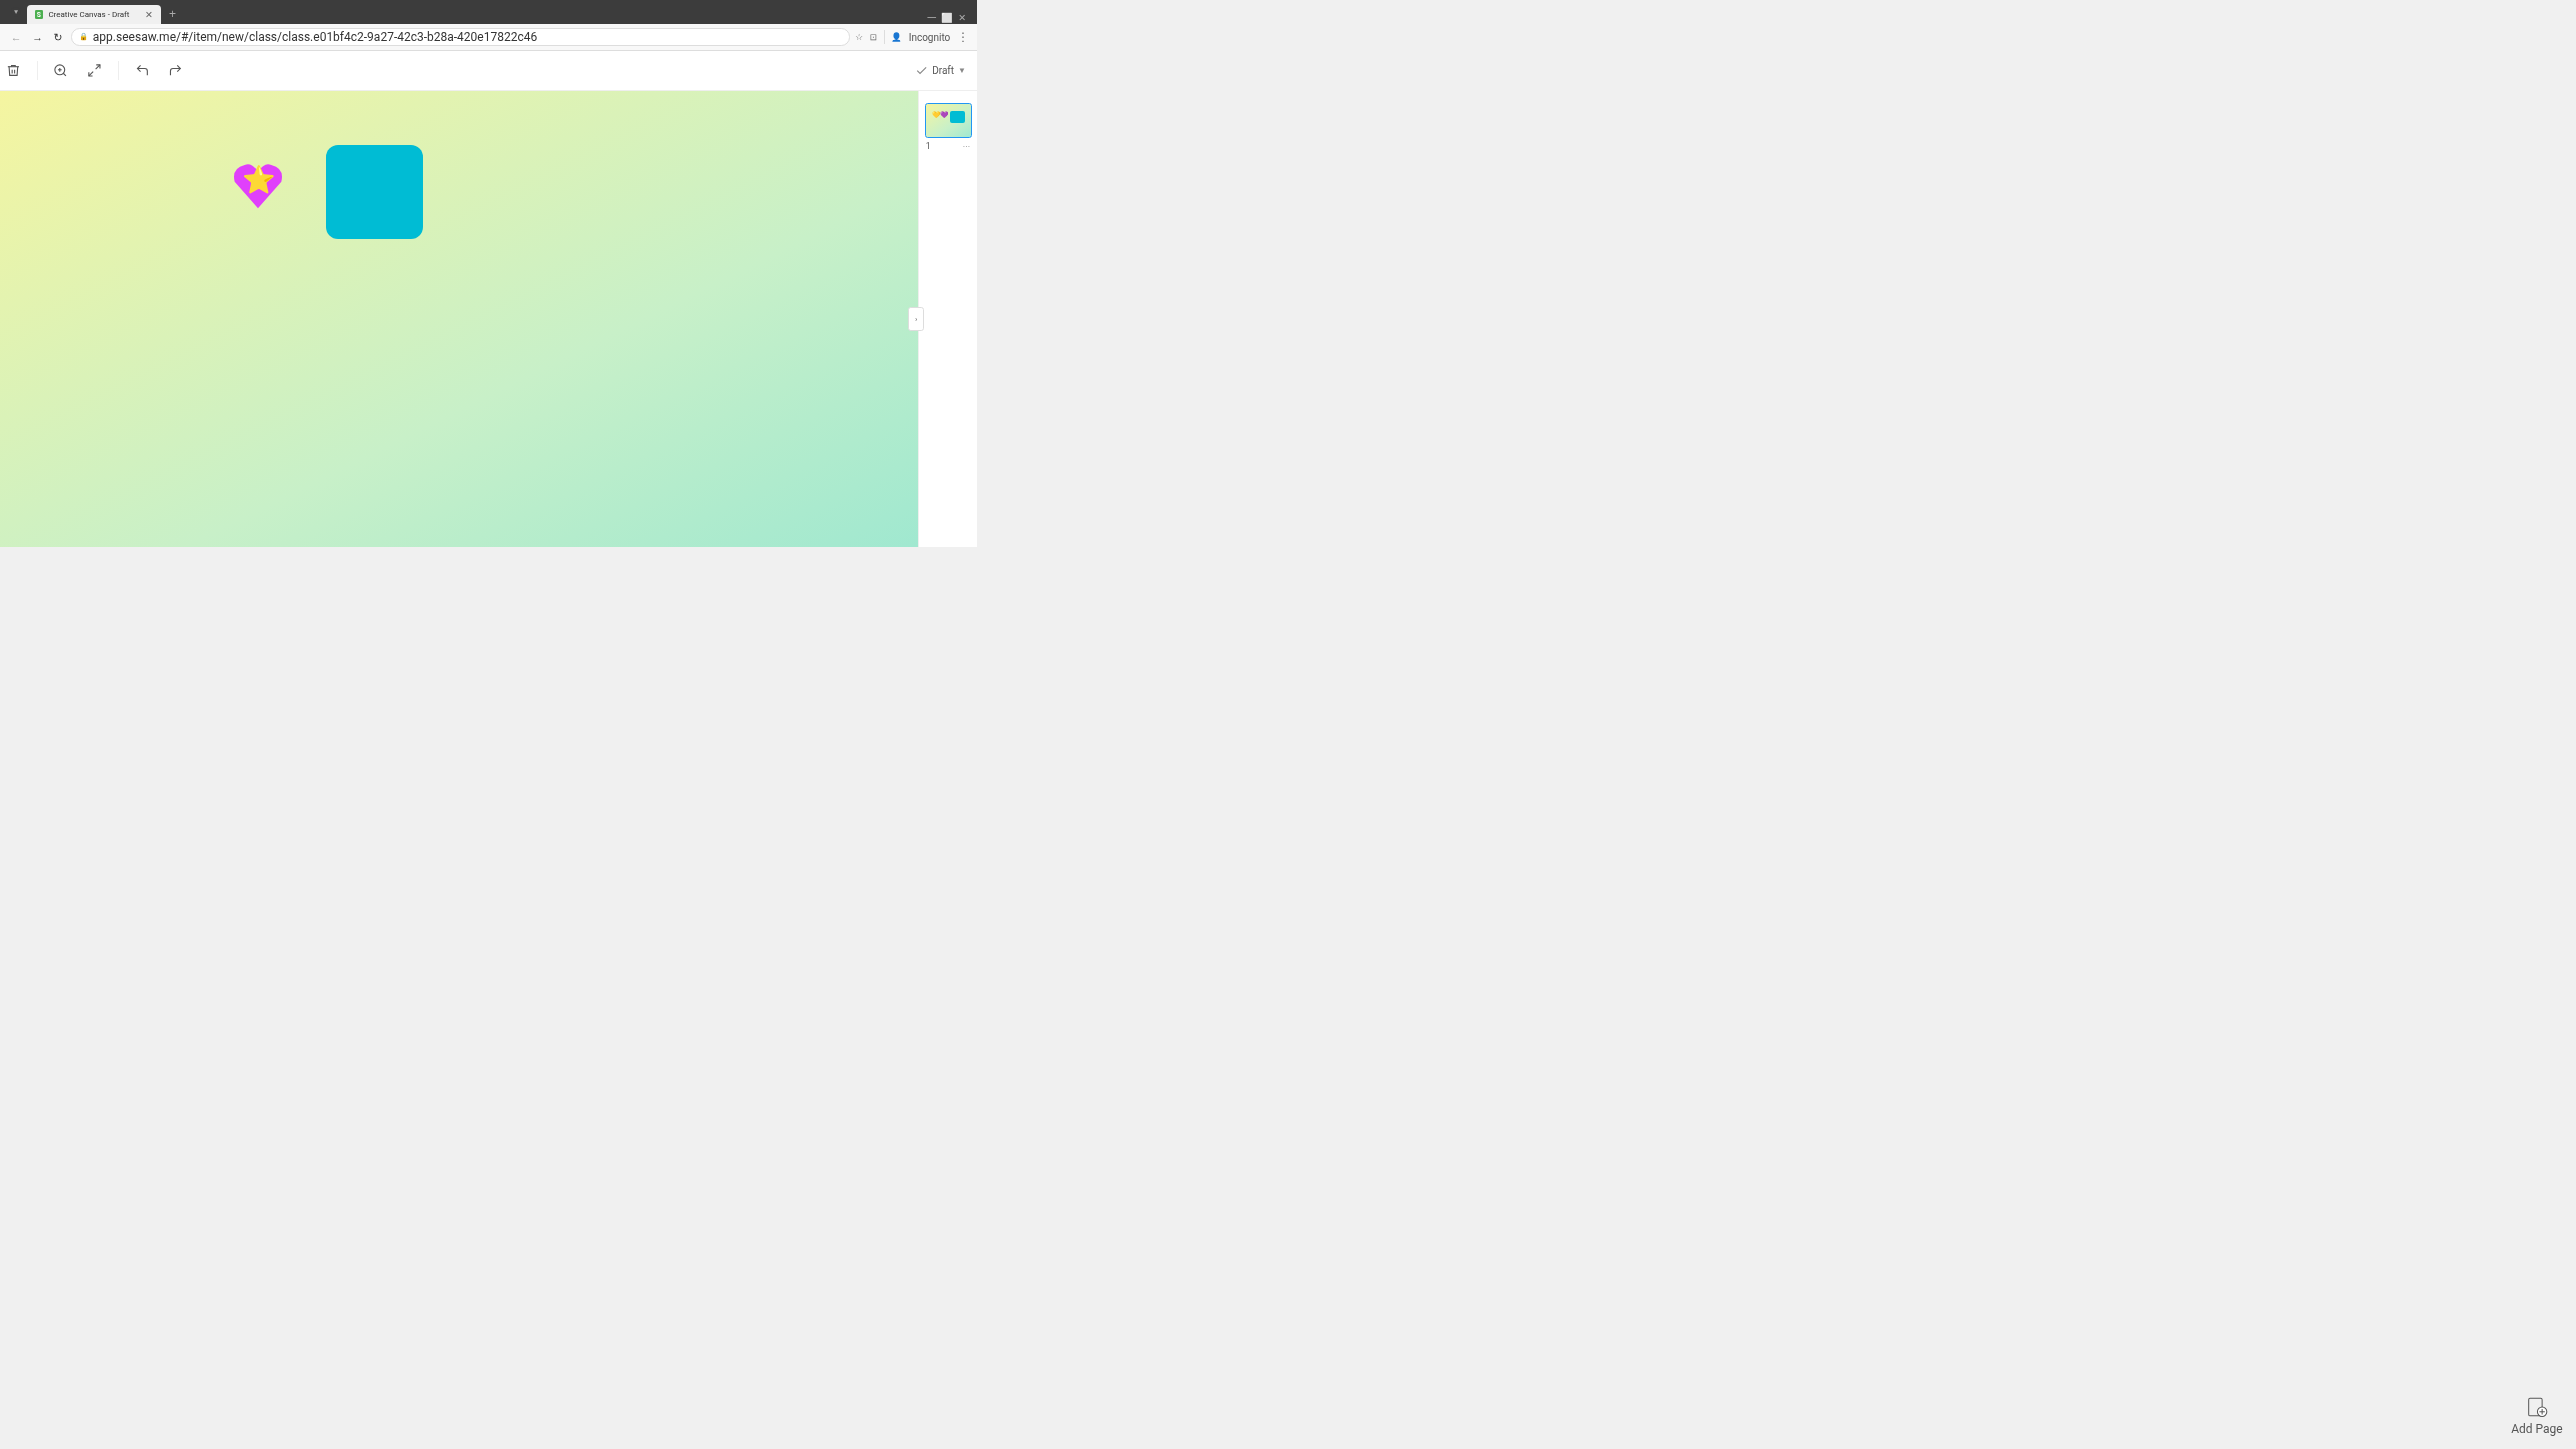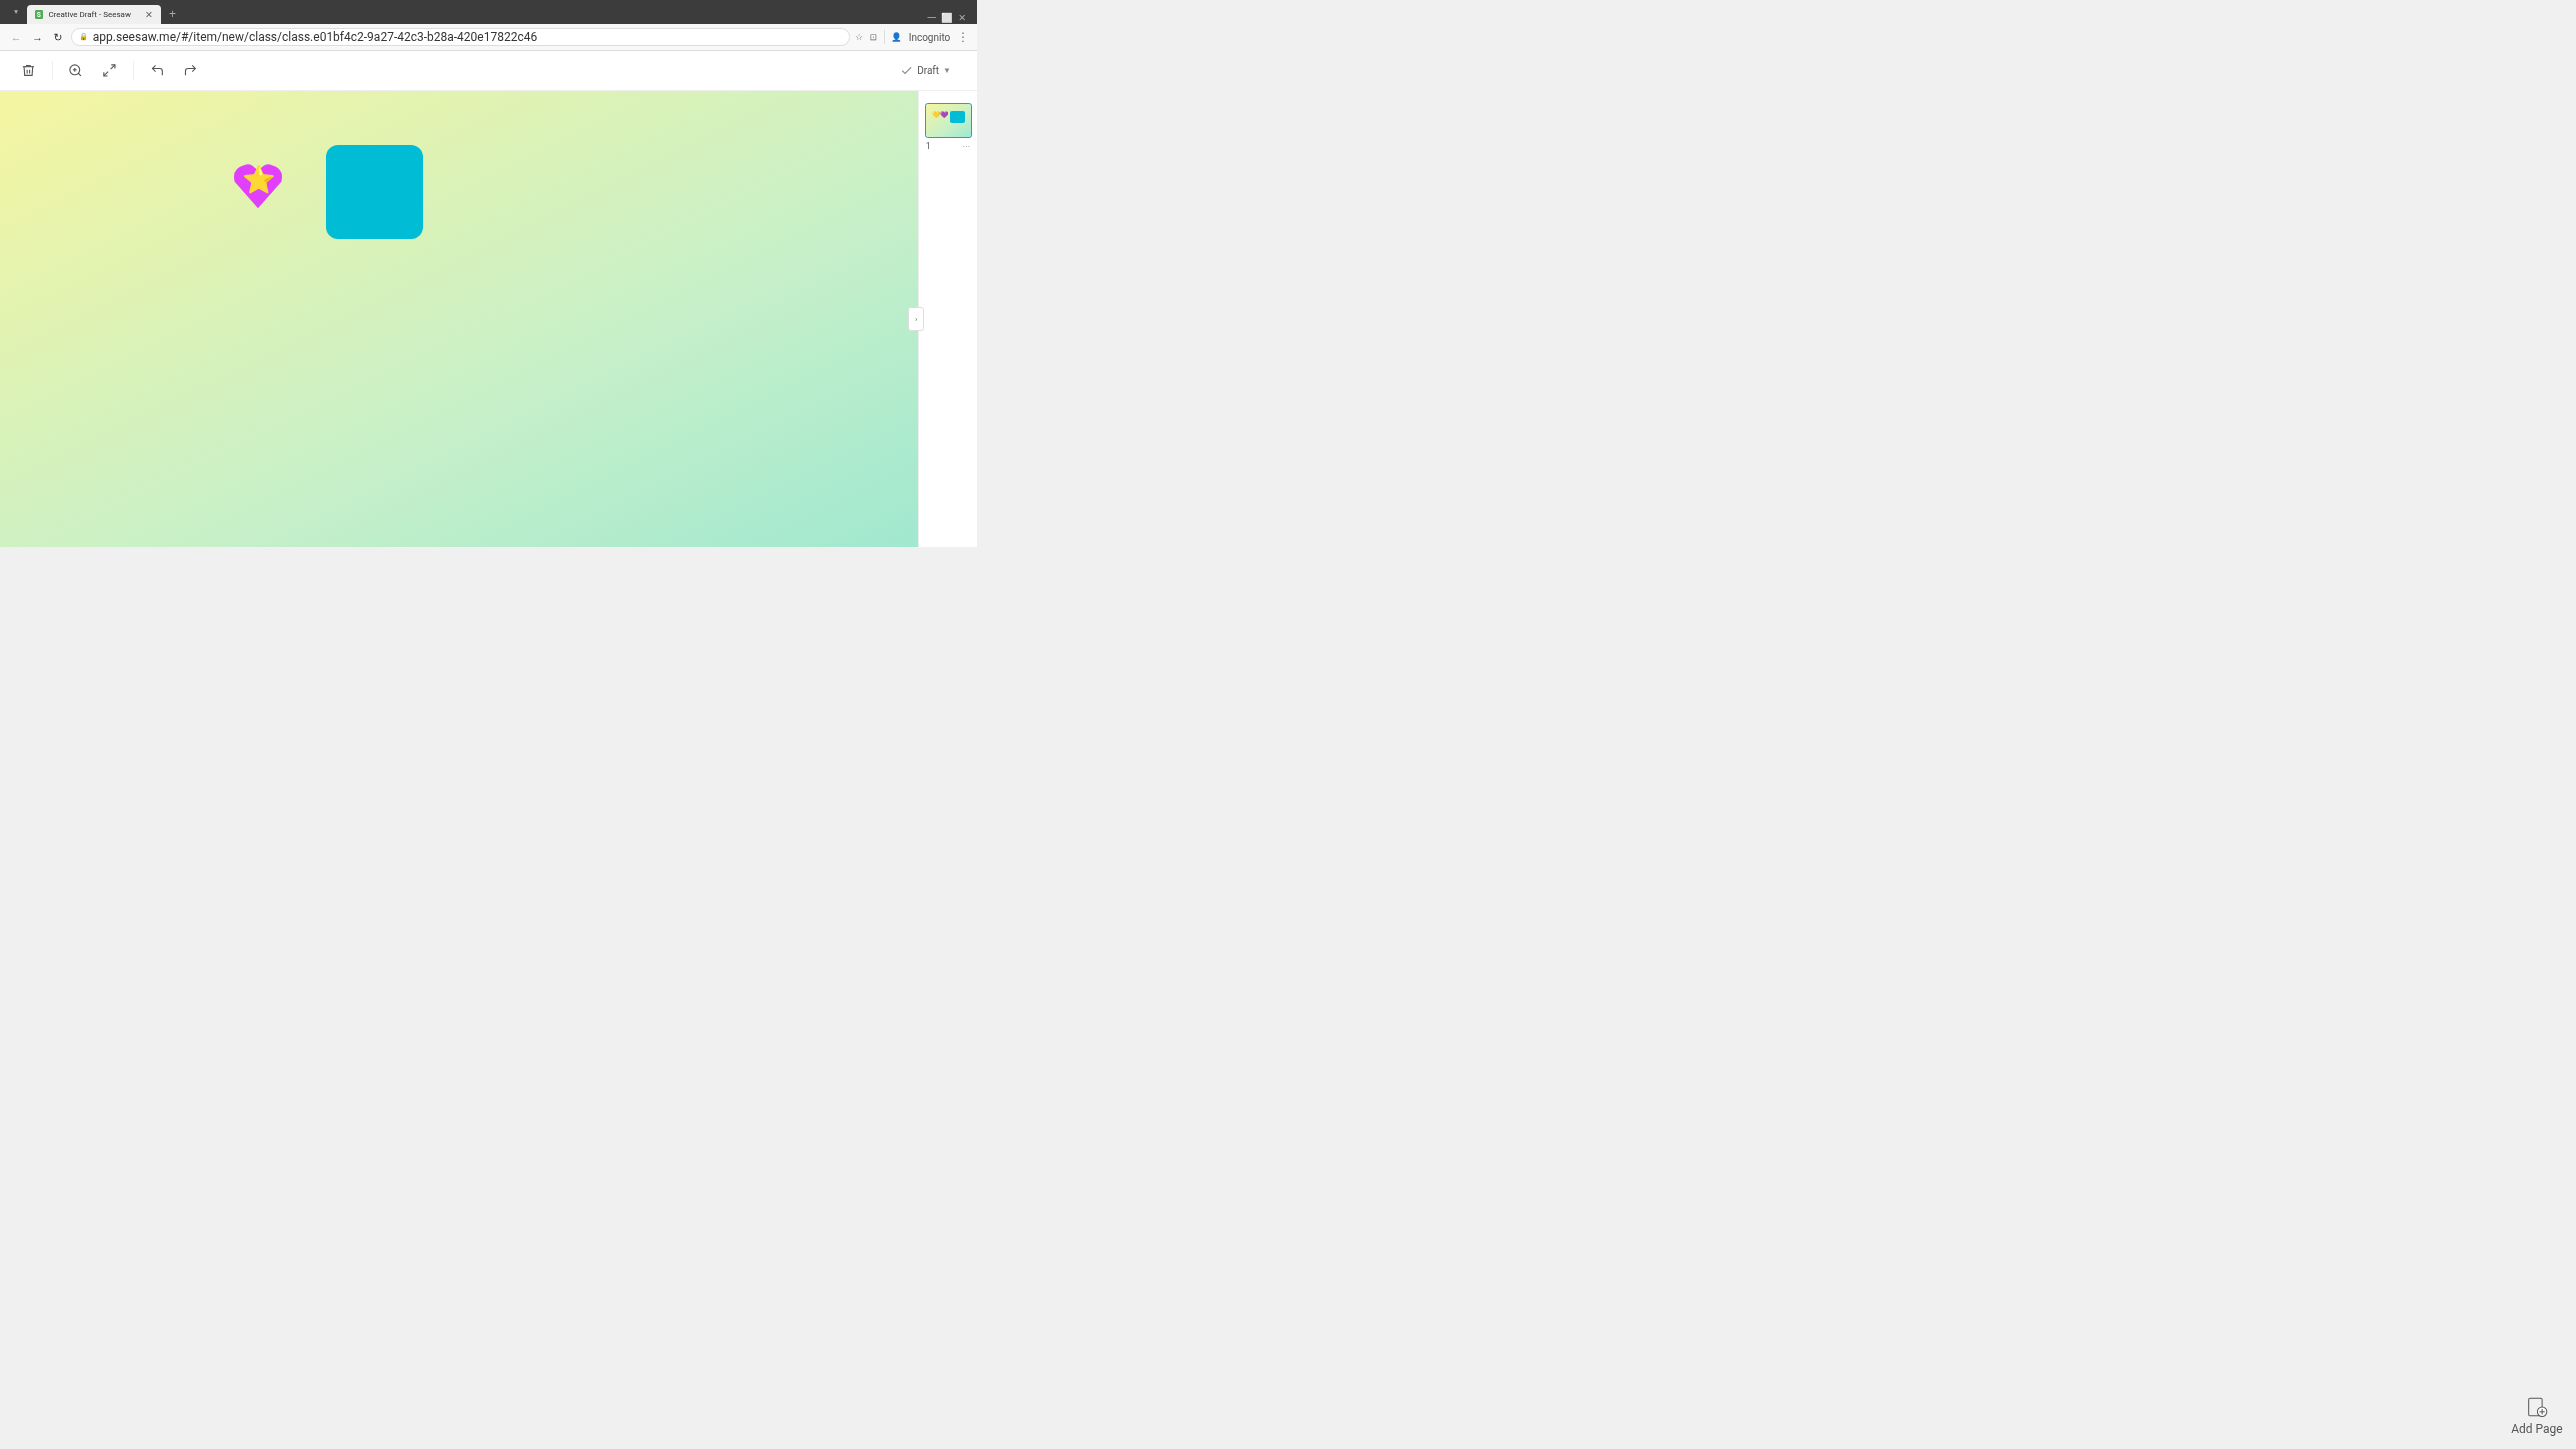--- a/index.html
+++ b/index.html
@@ -10,21 +10,21 @@
     .tab-title { flex: 1; overflow: hidden; text-overflow: ellipsis; white-space: nowrap; font-size: 8px; }
     .tab-close { cursor: pointer; color: #666; font-size: 9.4px; }
     .tab-new { background: none; border: none; color: #aaa; font-size: 12px; padding: 0 5.4px; cursor: pointer; margin-left: 2.7px; line-height: 19px; }
     .nav-bar { background: #f8f8f8; height: 27px; display: flex; align-items: center; padding: 0 8px; gap: 5.4px; border-bottom: 0.7px solid #ddd; }
     .nav-btn { background: none; border: none; color: #999; font-size: 10.7px; cursor: pointer; padding: 2.7px; }
     .nav-btn.active { color: #333; }
     .address-bar { flex: 1; height: 17.4px; border: 0.7px solid #ddd; border-radius: 8.7px; padding: 0 8px; font-size: 8px; color: #333; background: white; display: flex; align-items: center; }
     .nav-extras { display: flex; align-items: center; gap: 6.7px; color: #666; font-size: 8.7px; }
 
     
-    .app-toolbar { background: white; height: 40px; display: flex; align-items: center; padding: 0 18px; gap: 5px; border-bottom: 0.7px solid #eee; }
+    .app-toolbar { background: white; height: 40px; display: flex; align-items: center; padding: 0 3px; gap: 5px; border-bottom: 0.7px solid #eee; }
     .toolbar-left { display: flex; align-items: center; gap: 13.4px; }
     .toolbar-icon-btn { background: none; border: none; cursor: pointer; color: #555; font-size: 13.4px; padding: 2.7px; display: flex; align-items: center; justify-content: center; }
     .toolbar-sep { width: 0.7px; height: 19px; background: #eee; }
     .toolbar-right { margin-left: auto; display: flex; align-items: center; gap: 5.4px; }
     .draft-btn { display: flex; align-items: center; gap: 4px; font-size: 10px; color: #555; padding: 4px 8px; border-radius: 2.7px; cursor: pointer; }
     .canvas-main { flex: 1; position: relative; overflow: hidden; }
     .canvas-bg { width: 100%; height: 100%; background: linear-gradient(to bottom right, #f5f5a0 0%, #c8f0c8 60%, #a0e8d0 100%); position: relative; }
 
     
     .canvas-star-heart { position: absolute; left: 228px; top: 64px; width: 60px; height: 60px; display: flex; align-items: center; justify-content: center; }
@@ -51,21 +51,21 @@
 <div class="full-app">
 
   <div class="tab-bar">
     <div style="display:flex;align-items:center;gap:4px;padding:0 5.4px;align-self:center;">
       <div style="width:10.7px;height:10.7px;border-radius:50%;background:#3c3c3c;display:flex;align-items:center;justify-content:center;cursor:pointer;">
         <span style="color:#aaa;font-size:6.7px;">▼</span>
       </div>
     </div>
     <div class="tab">
       <span class="tab-favicon" style="background:#4CAF50;color:white;padding:0.7px 2px;border-radius:1.3px;font-size:6.7px;font-weight:bold;">S</span>
-      <span class="tab-title">Creative Draft - Seesaw</span>
+      <span class="tab-title">Creative Canvas - Draft</span>
       <span class="tab-close">✕</span>
     </div>
     <button class="tab-new">+</button>
 
     <div style="margin-left:auto;display:flex;align-items:center;gap:5.4px;padding-right:5.4px;">
       <span style="color:#aaa;font-size:12px;cursor:pointer;">─</span>
       <span style="color:#aaa;font-size:9.4px;cursor:pointer;">⬜</span>
       <span style="color:#aaa;font-size:9.4px;cursor:pointer;">✕</span>
     </div>
   </div>

